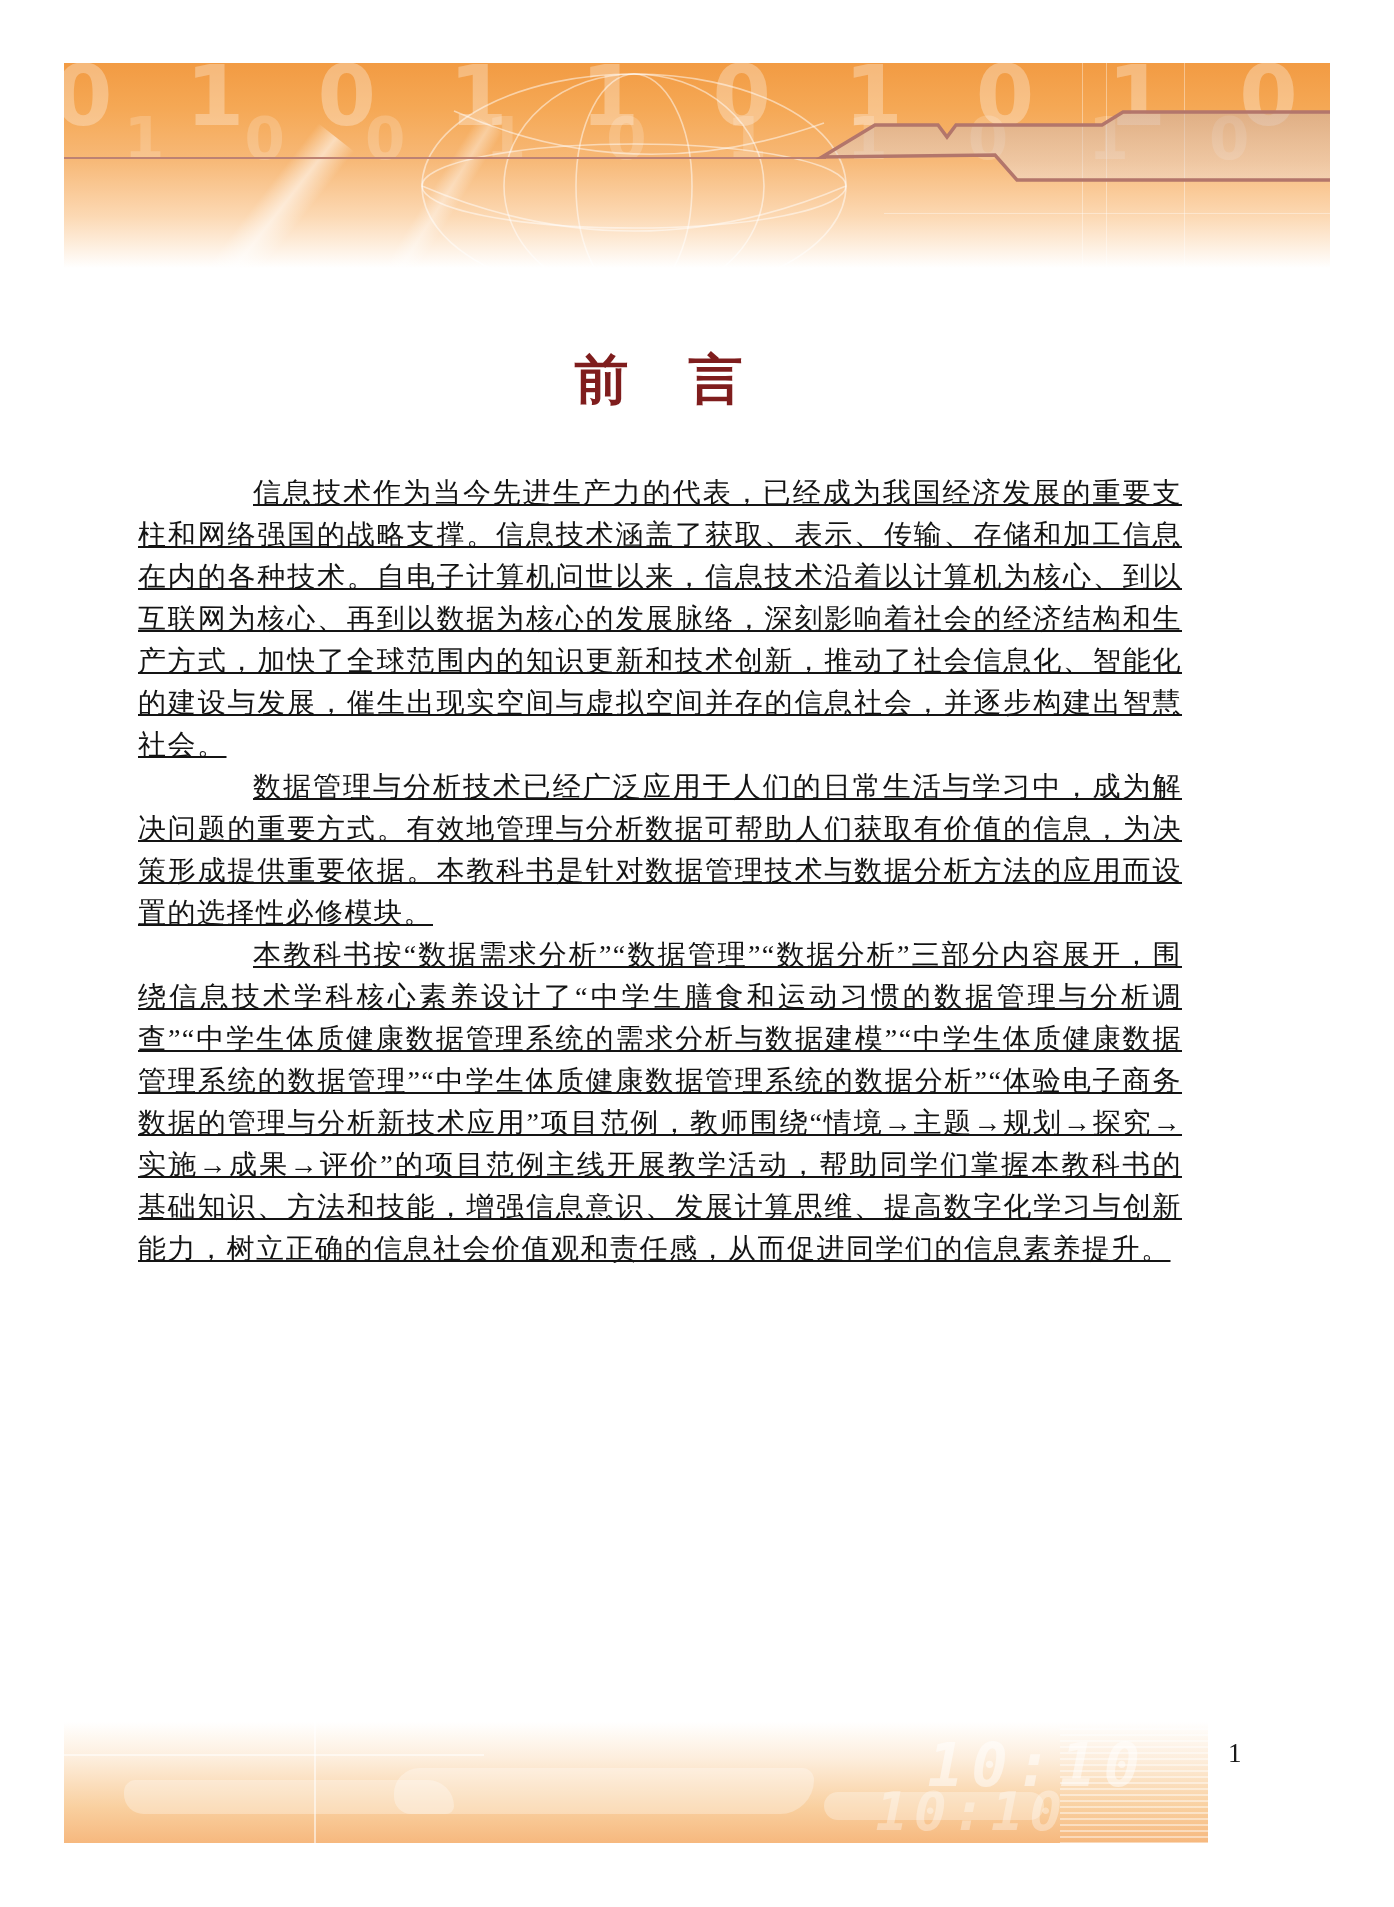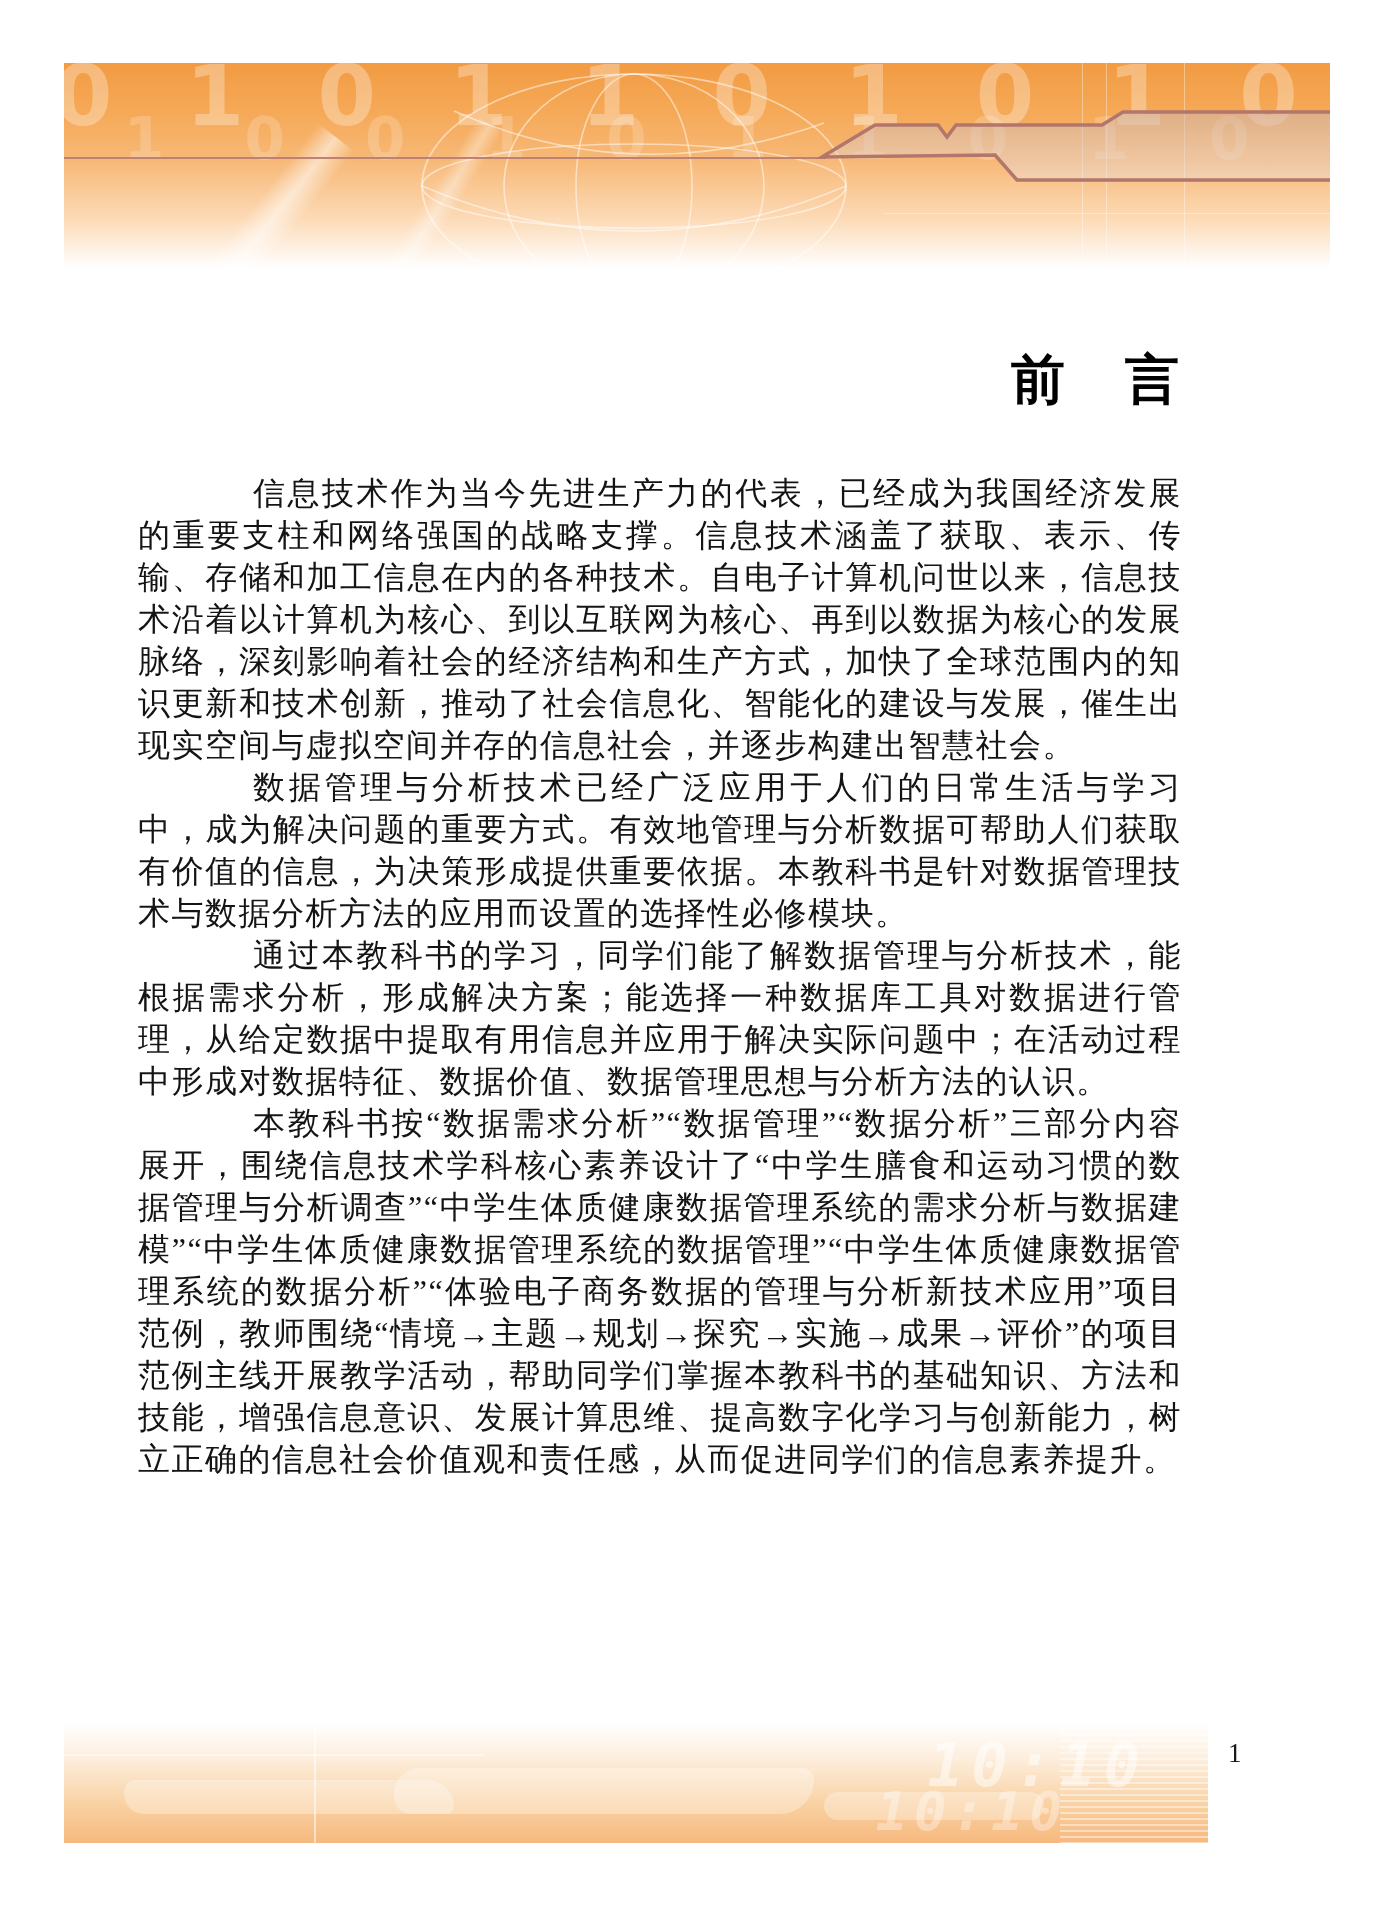--- a/index.html
+++ b/index.html
@@ -36,34 +36,34 @@
   .grid-h{position:absolute;height:1px;background:rgba(255,255,255,0.38);}
   .thin-line{
     position:absolute;left:0;top:94px;width:762px;height:2px;
     background:#bd8273;
   }
   .banner-svg{position:absolute;left:0;top:0;}
 
   
   .title{
     position:absolute;left:138px;top:344px;width:1044px;
-    text-align:right;
-    font-size:54px;font-weight:bold;color:#000000;
+    text-align:center;
+    font-size:54px;font-weight:bold;color:#7f1d1d;
     letter-spacing:3px;
   }
 
   
   .body-text{
     position:absolute;left:138px;top:472px;width:1044px;
     color:#141414;
   }
   .body-text p.para{
     margin:0;
-    font-size:32px;line-height:42px;letter-spacing:1.5px;
-    text-align:justify;text-indent:115px;
+    font-size:28px;line-height:42px;letter-spacing:1.5px;
+    text-align:justify;text-indent:115px;text-decoration:underline;
   }
 
   
   .footer-band{
     position:absolute;left:64px;top:1722px;width:1144px;height:121px;
     background:linear-gradient(180deg,#ffffff 0%,#fdeedd 30%,#f9d0a0 70%,#f6b87e 100%);
     overflow:hidden;
   }
   .clock-text{
     position:absolute;white-space:nowrap;
@@ -130,21 +130,20 @@
       </defs>
       <path d="M758,94 L811,62 L874,62 L883,74 L892,62 L1038,62 L1059,49 L1268,49 L1268,117 L953,117 L931,92 Z" fill="url(#bannerFill)" stroke="#b3766b" stroke-width="3.5" stroke-linejoin="miter"></path>
     </svg>
   </div>
 
   <div class="title">前　言</div>
 
   <div class="body-text">
       <p class="para">信息技术作为当今先进生产力的代表，已经成为我国经济发展的重要支柱和网络强国的战略支撑。信息技术涵盖了获取、表示、传输、存储和加工信息在内的各种技术。自电子计算机问世以来，信息技术沿着以计算机为核心、到以互联网为核心、再到以数据为核心的发展脉络，深刻影响着社会的经济结构和生产方式，加快了全球范围内的知识更新和技术创新，推动了社会信息化、智能化的建设与发展，催生出现实空间与虚拟空间并存的信息社会，并逐步构建出智慧社会。</p>
       <p class="para">数据管理与分析技术已经广泛应用于人们的日常生活与学习中，成为解决问题的重要方式。有效地管理与分析数据可帮助人们获取有价值的信息，为决策形成提供重要依据。本教科书是针对数据管理技术与数据分析方法的应用而设置的选择性必修模块。</p>
-      <p class="para">通过本教科书的学习，同学们能了解数据管理与分析技术，能根据需求分析，形成解决方案；能选择一种数据库工具对数据进行管理，从给定数据中提取有用信息并应用于解决实际问题中；在活动过程中形成对数据特征、数据价值、数据管理思想与分析方法的认识。</p>
       <p class="para">本教科书按“数据需求分析”“数据管理”“数据分析”三部分内容展开，围绕信息技术学科核心素养设计了“中学生膳食和运动习惯的数据管理与分析调查”“中学生体质健康数据管理系统的需求分析与数据建模”“中学生体质健康数据管理系统的数据管理”“中学生体质健康数据管理系统的数据分析”“体验电子商务数据的管理与分析新技术应用”项目范例，教师围绕“情境→主题→规划→探究→实施→成果→评价”的项目范例主线开展教学活动，帮助同学们掌握本教科书的基础知识、方法和技能，增强信息意识、发展计算思维、提高数字化学习与创新能力，树立正确的信息社会价值观和责任感，从而促进同学们的信息素养提升。</p>
     </div>
 
   <div class="footer-band">
     <div class="map-blob m1"></div>
     <div class="map-blob m2"></div>
     <div class="map-blob m3"></div>
     <div class="fgrid-v"></div>
     <div class="fgrid-h"></div>
     <div class="lcd-stripes"></div>

